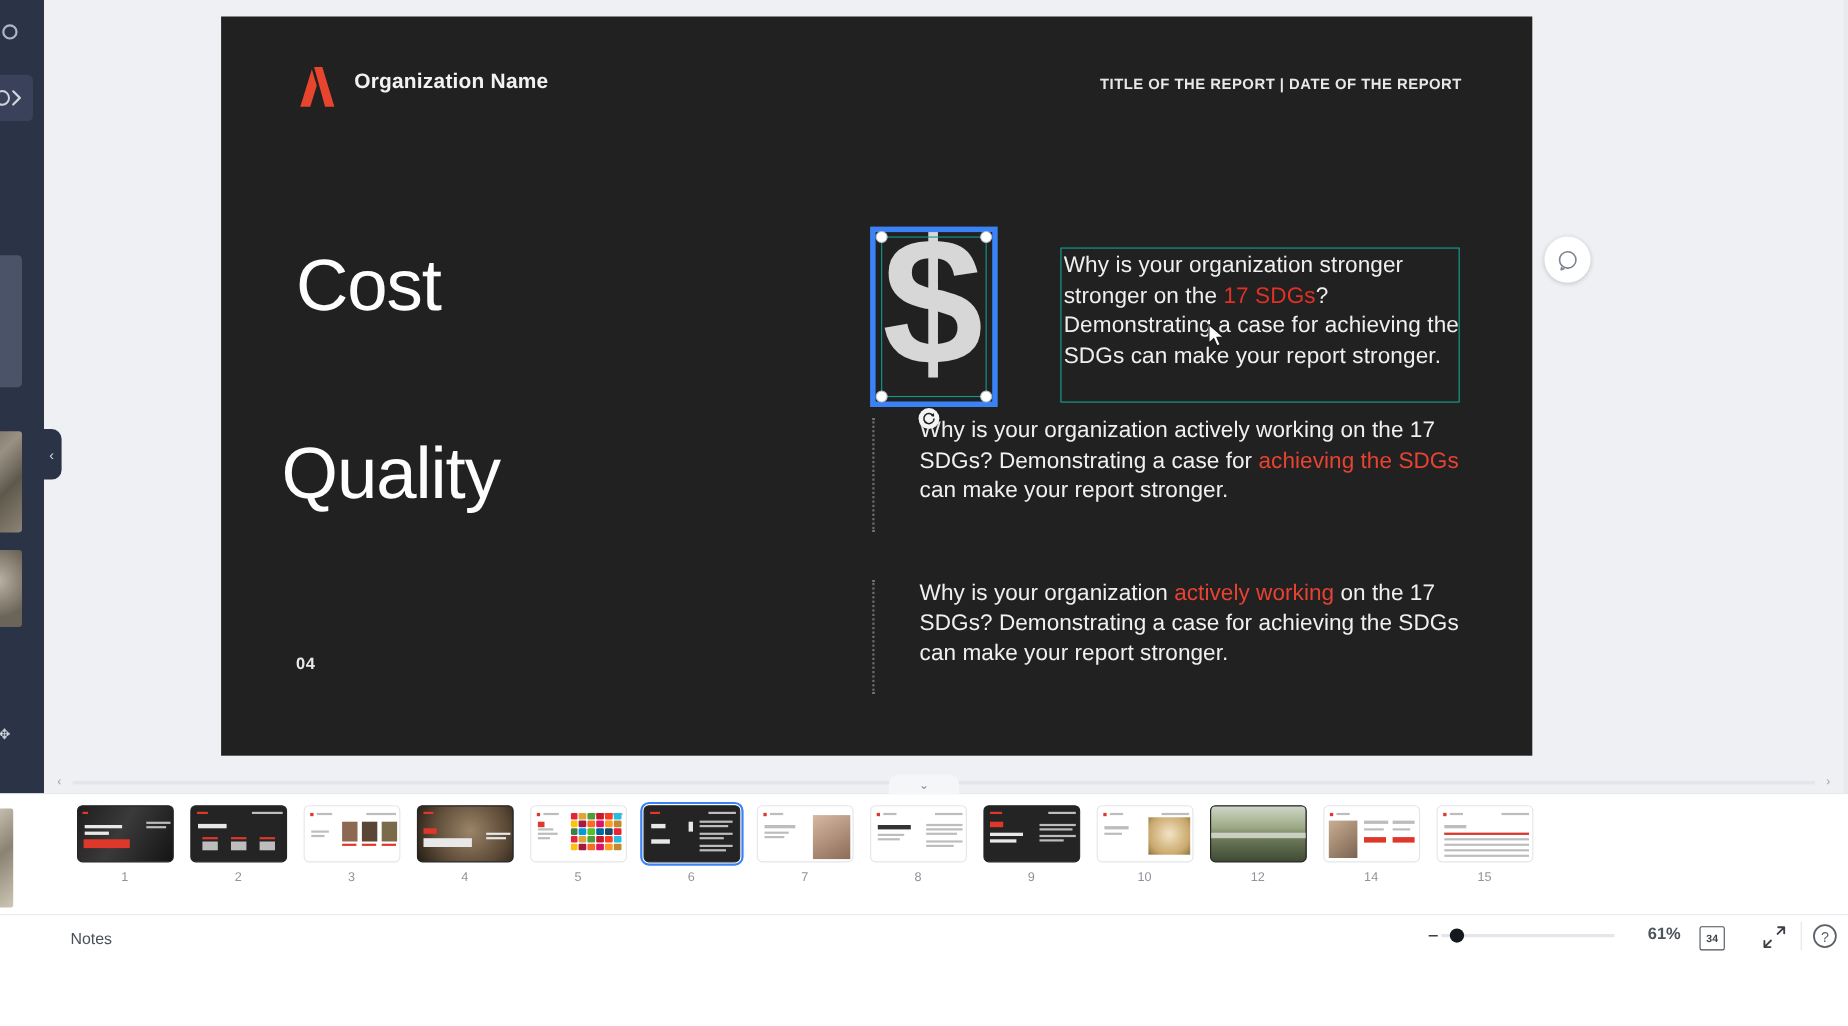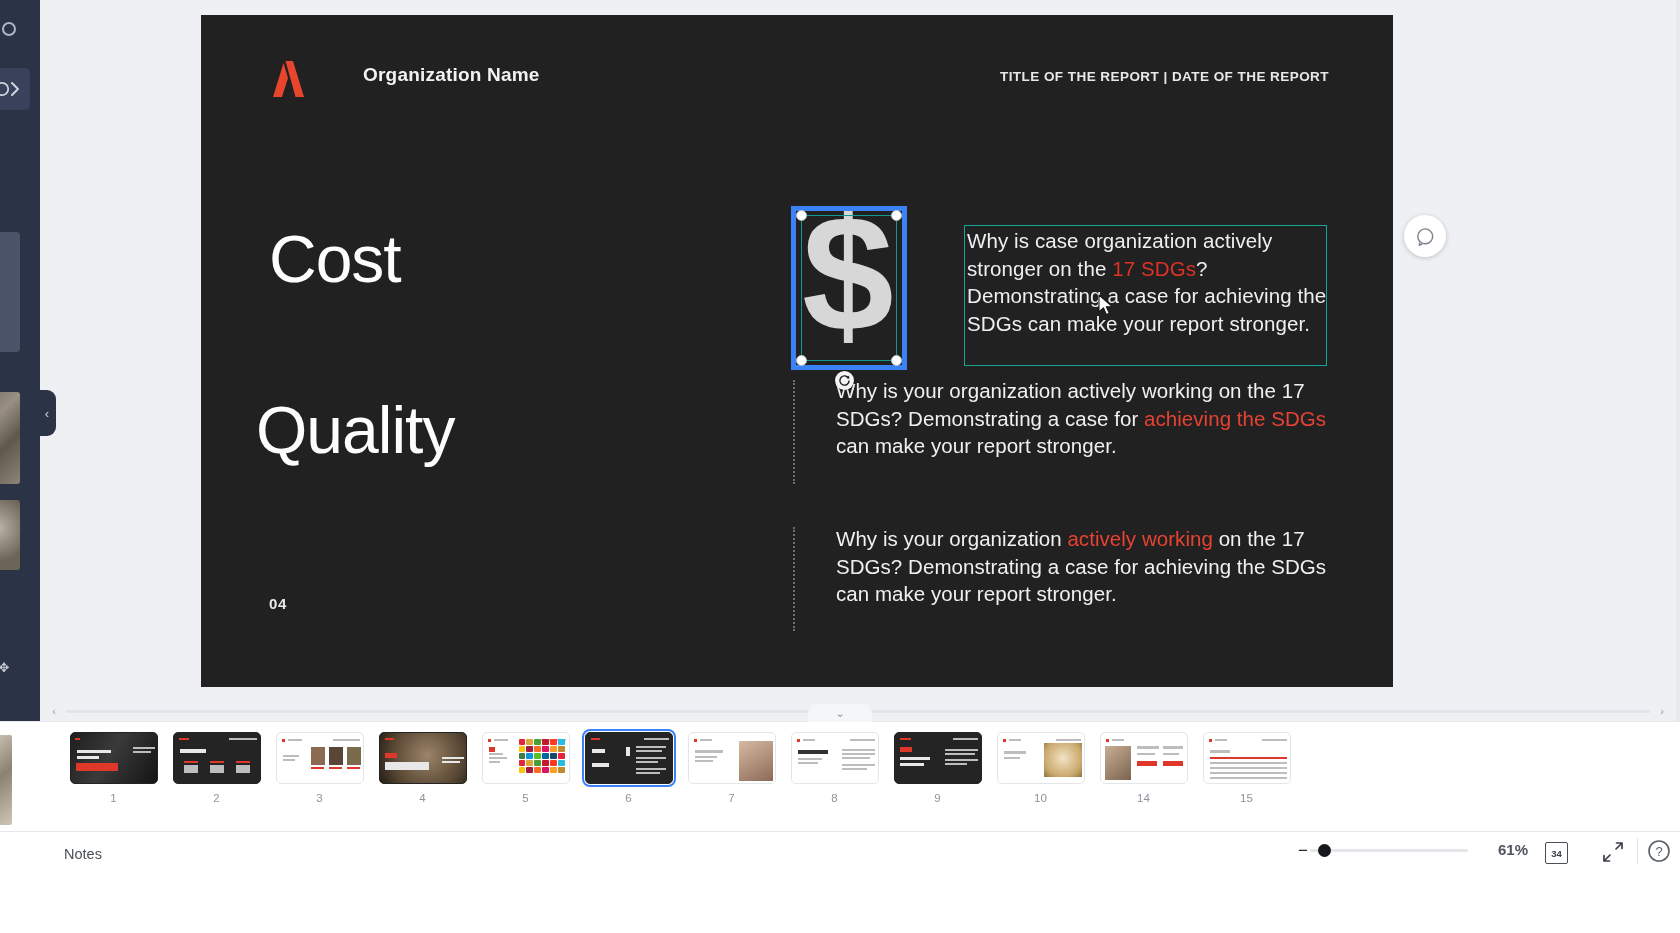--- a/index.html
+++ b/index.html
@@ -96,21 +96,20 @@
     position: absolute; left: 0; top: 0; right: 0; height: 120px;
   }
   .org-logo {
     position: absolute; left: 70px; top: 45px;
     width: 34px; height: 38px;
   }
   .org-name {
     position: absolute; left: 121px; top: 49px;
     color: #f2f2f2; font-size: 19px; font-weight: bold;
     letter-spacing: 0.2px;
-    margin-left: 41px;
   }
   .report-meta {
     position: absolute; right: 64px; top: 54px;
     color: #e8e8e8; font-size: 13.5px; font-weight: bold;
     letter-spacing: 0.45px;
   }
 
   .kw {
     position: absolute; left: 55px;
     color: #fdfdfd;
@@ -410,21 +409,21 @@
 
       <div class="rotate-handle">
         <svg width="13" height="13" viewBox="0 0 14 14">
           <path d="M11.4 4.6 A5 5 0 1 0 12 7" fill="none" stroke="#1d1d1d" stroke-width="1.5"></path>
           <path d="M11.9 1.6 L12.1 5 L8.8 4.4 Z" fill="#1d1d1d"></path>
         </svg>
       </div>
 
       <div class="sel-textbox"></div>
       <div class="tb-text">
-        <span>Why is case organization actively</span>
+        <span>Why is your organization stronger</span>
         <span>stronger on the </span><span class="hl">17 SDGs</span><span>?</span>
         <span>Demonstrating a case for achieving</span>
         <span>the SDGs can make your report</span>
         <span>stronger.</span>
       </div>
 
       <div class="dotted-rule dr2"></div>
       <div class="body-block blk2"><span>Why is your organization actively working on the 17 SDGs? Demonstrating a case for </span><span class="hl">achieving the SDGs</span><span> can make your report stronger.</span></div>
 
       <div class="dotted-rule dr3"></div>
@@ -611,20 +610,27 @@
             <i class="tmark red" style="left:5px;top:6px;width:3px;height:3px"></i>
             <i class="tmark g" style="left:11px;top:6px;width:12px;height:2px"></i>
             <i class="tmark g" style="left:58px;top:6px;width:25px;height:2px"></i>
             <i class="tmark g" style="left:6px;top:18px;width:22px;height:3px"></i>
             <i class="tmark g" style="left:6px;top:24px;width:16px;height:2px"></i>
             <i class="tmark" style="left:46px;top:10px;width:38px;height:34px;background:radial-gradient(circle at 50% 45%,#f2e3c4,#c9a86c 70%,#8d7240)"></i>
           </div>
           <div class="thumb-num">10</div>
         </div>
         <div class="thumb-cell">
+          <div class="thumb dark">
+            <div style="position:absolute;inset:0;background:linear-gradient(180deg,#cfd6c6 0%,#9caa86 38%,#6e7a5a 58%,#3e4a33 100%)"></div>
+            <i class="tmark" style="left:0;top:24px;width:88px;height:5px;background:#e6e9df;opacity:.75"></i>
+          </div>
+          <div class="thumb-num">12</div>
+        </div>
+        <div class="thumb-cell">
           <div class="thumb">
             <i class="tmark red" style="left:5px;top:6px;width:3px;height:3px"></i>
             <i class="tmark g" style="left:11px;top:6px;width:12px;height:2px"></i>
             <i class="tmark" style="left:4px;top:13px;width:26px;height:34px;background:linear-gradient(140deg,#c9ae93,#7b6350)"></i>
             <i class="tmark g" style="left:36px;top:13px;width:22px;height:3px"></i>
             <i class="tmark g" style="left:36px;top:20px;width:18px;height:2px"></i>
             <i class="tmark red" style="left:36px;top:28px;width:20px;height:5px"></i>
             <i class="tmark red" style="left:62px;top:28px;width:20px;height:5px"></i>
             <i class="tmark g" style="left:62px;top:13px;width:20px;height:3px"></i>
             <i class="tmark g" style="left:62px;top:20px;width:16px;height:2px"></i>

